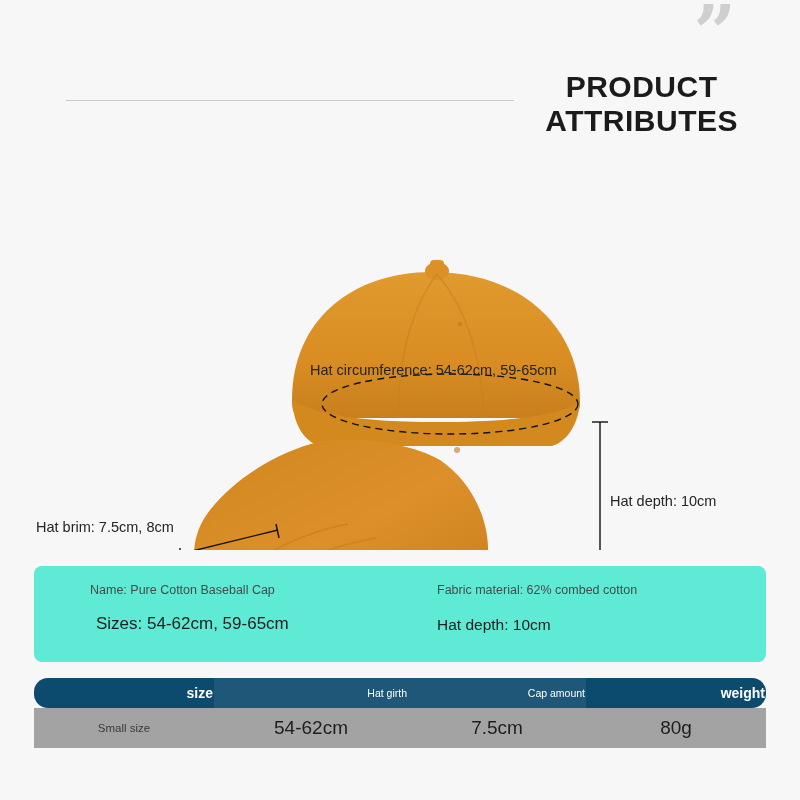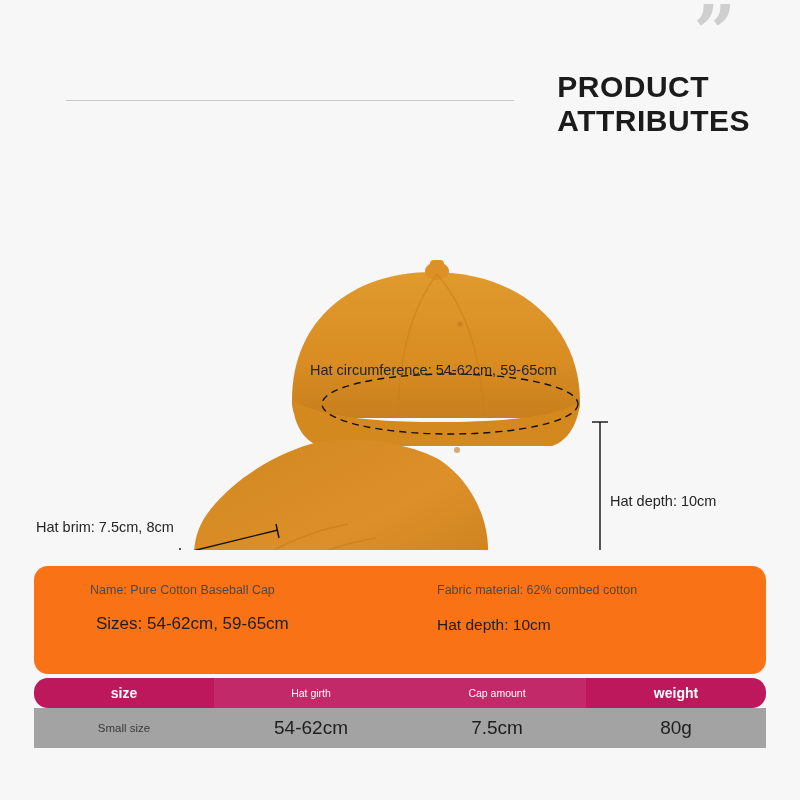--- a/index.html
+++ b/index.html
@@ -44,23 +44,23 @@
     font-size: 74px;
     line-height: 54px;
     color: #cfcfcf;
     font-family: "DejaVu Serif", serif;
     font-weight: 700;
     letter-spacing: 2px;
     user-select: none;
   }
   .header-big {
     position: absolute;
-    right: 50px;
+    right: 62px;
     top: 70px;
-    text-align: left;
+    text-align: center;
     font-size: 30px;
     font-weight: 700;
     line-height: 34px;
     letter-spacing: 0.5px;
     color: #1b1b1b;
   }
 
   
   .diagram {
     position: relative;
@@ -80,44 +80,45 @@
   .label-circ { left: 310px; top: 212px; text-align: center; }
   .label-brim { left: 36px;  top: 369px; }
   .label-depth{ left: 610px; top: 343px; }
 
   
   .info-panel {
     position: absolute;
     left: 34px;
     top: 566px;
     width: 732px;
-    height: 108px;
-    background: #f97316;
-    border-radius: 14px;
+    height: 96px;
+    background: #5eead4;
+    border-radius: 8px;
   }
   .info-row1-l { position: absolute; left: 56px;  top: 17px; font-size: 12.5px; color: #4a4a4a; }
   .info-row1-r { position: absolute; left: 403px; top: 17px; font-size: 12.5px; color: #4a4a4a; }
   .info-row2-l { position: absolute; left: 62px;  top: 48px; font-size: 17px; color: #1e1e1e; }
   .info-row2-r { position: absolute; left: 403px; top: 50px; font-size: 15.5px; color: #1e1e1e; }
 
   
   .table {
     position: absolute;
     left: 34px;
     top: 678px;
     width: 732px;
     border-collapse: collapse;
     table-layout: fixed;
   }
   .table thead th {
-    background: #be185d;
+    background: #0c4a6e;
     color: #ffffff;
     font-weight: 700;
     height: 28px;
     font-size: 14px;
+    text-align: right;
   }
   .table thead th:first-child { border-top-left-radius: 14px; border-bottom-left-radius: 14px; }
   .table thead th:last-child  { border-top-right-radius: 14px; border-bottom-right-radius: 14px; margin-top: 36px; }
   .table thead th.small { font-size: 10.5px; font-weight: 400; opacity: 0.92; }
   .table tbody td {
     text-align: center;
     height: 38px;
     font-size: 19px;
     color: #1e1e1e;
     border-bottom: 1px solid #d8d8d8;

